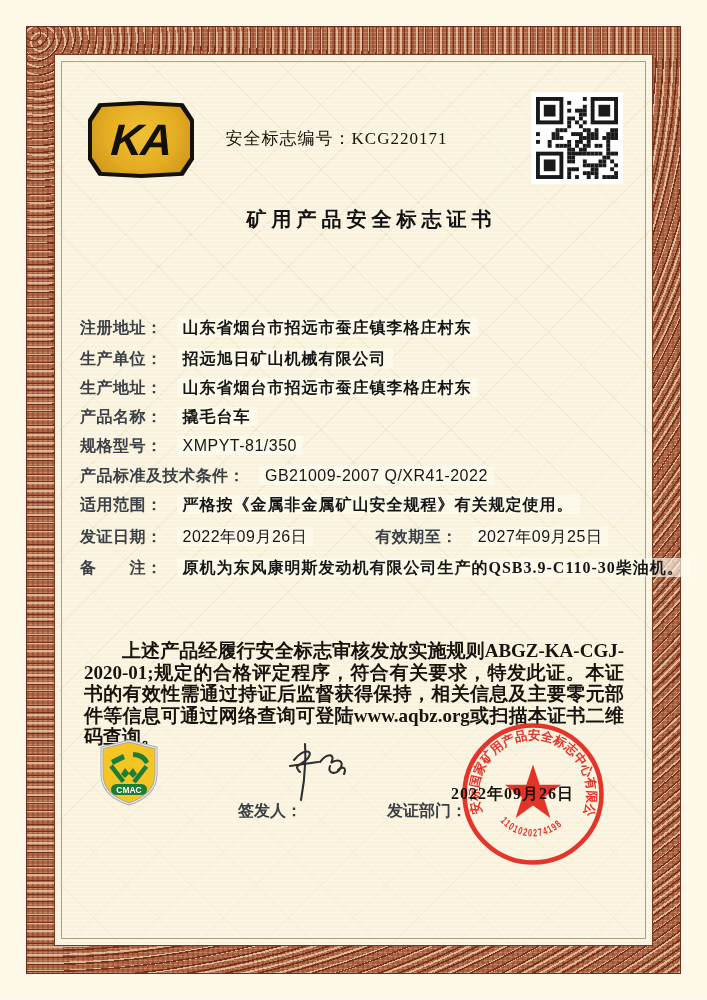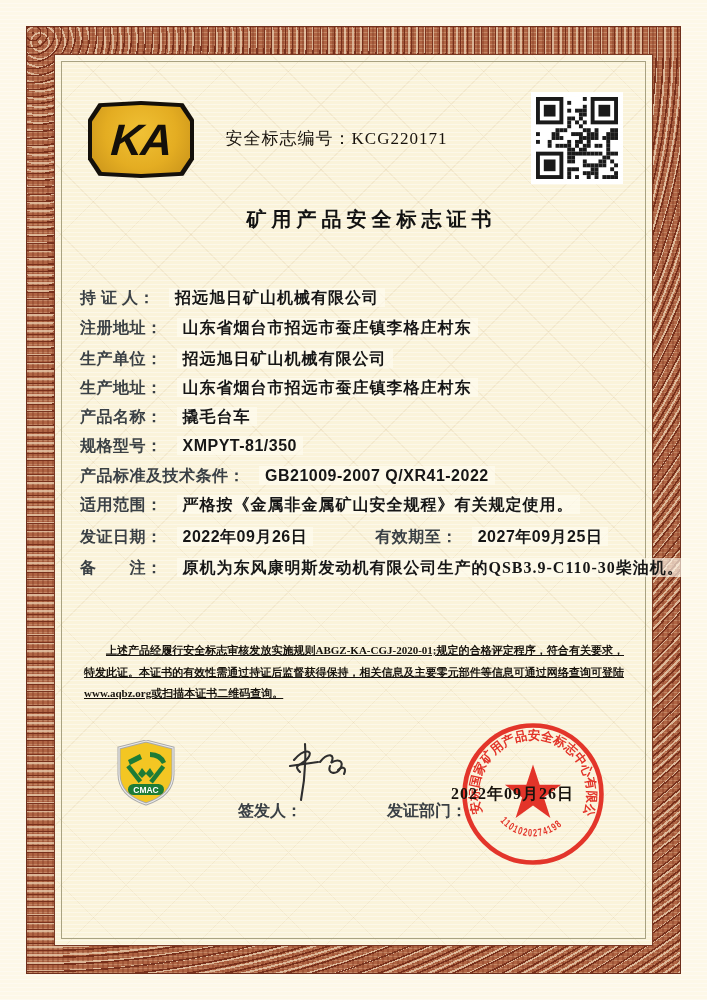--- a/index.html
+++ b/index.html
@@ -39,27 +39,27 @@
   .qr-box { position:absolute; left:531px; top:92px; width:92px; height:92px; background:#ffffff;
     display:flex; align-items:center; justify-content:center; }
 
   .title { position:absolute; left:18px; top:206px; width:707px; text-align:center;
     font-size:20px; font-weight:900; color:#121212; letter-spacing:5px; }
 
   .row { position:absolute; left:80px; width:560px; font-size:16px; white-space:nowrap; }
   .lbl { color:#3a4045; font-weight:600; letter-spacing:.5px; }
   .val { color:#161616; font-weight:600; margin-left:14px; background:rgba(255,252,240,.65); padding:1px 6px; }
   .val.kai { font-style:normal; letter-spacing:1px; }
-  .val.code { font-family:"Liberation Sans","DejaVu Sans",sans-serif; font-weight:700; letter-spacing:.5px; }
+  .val.code { font-family:"Liberation Sans","DejaVu Sans",sans-serif; font-weight:400; letter-spacing:.5px; }
   .lbl2 { margin-left:62px;margin-top:43px; }
 
-  .statement { position:absolute; left:84px; top:640px; width:540px; font-size:11px;
-    line-height:21.5px; font-weight:700; color:#17130d; text-align:justify; text-indent:2em;text-decoration:underline; }
-
-  .cmac { position:absolute; left:116px; top:740px; }
+  .statement { position:absolute; left:84px; top:640px; width:540px; font-size:19px;
+    line-height:21.5px; font-weight:700; color:#17130d; text-align:justify; text-indent:2em; }
+
+  .cmac { position:absolute; left:99px; top:740px; }
   .signer-label, .issuer-label { position:absolute; font-size:16px; color:#3a4045; font-weight:600;margin-top:36px; }
   .signer-label { left:238px; top:765px; }
   .issuer-label { left:387px; top:765px; }
   .signature { position:absolute; left:280px; top:736px; }
   .stamp { position:absolute; left:459px; top:720px; }
   .stamp-date { position:absolute; left:451px; top:784px; font-size:16px; font-weight:700;
     color:#17130d; letter-spacing:1px; z-index:5; }
 </style>
 </head>
 <body>
@@ -208,21 +208,20 @@
         <rect x="60" y="4" width="20" height="20" fill="#ffffff"></rect>
         <rect x="64" y="8" width="12" height="12" fill="#1a1a1a"></rect>
         <rect x="0" y="56" width="28" height="28" fill="#1a1a1a"></rect>
         <rect x="4" y="60" width="20" height="20" fill="#ffffff"></rect>
         <rect x="8" y="64" width="12" height="12" fill="#1a1a1a"></rect>
       </svg>
   </div>
 
   <div class="title">矿用产品安全标志证书</div>
 
-  <div class="row" style="top:288px"><span class="lbl">持 证 人：</span><span class="val kai">招远旭日矿山机械有限公司</span></div>
   <div class="row" style="top:318px"><span class="lbl">注册地址：</span><span class="val kai">山东省烟台市招远市蚕庄镇李格庄村东</span></div>
   <div class="row" style="top:349px"><span class="lbl">生产单位：</span><span class="val kai">招远旭日矿山机械有限公司</span></div>
   <div class="row" style="top:407px"><span class="lbl">产品名称：</span><span class="val kai">撬毛台车</span></div>
   <div class="row" style="top:378px"><span class="lbl">生产地址：</span><span class="val kai">山东省烟台市招远市蚕庄镇李格庄村东</span></div>
   <div class="row" style="top:436px"><span class="lbl">规格型号：</span><span class="val code">XMPYT-81/350</span></div>
   <div class="row" style="top:466px"><span class="lbl">产品标准及技术条件：</span><span class="val code">GB21009-2007 Q/XR41-2022</span></div>
   <div class="row" style="top:495px"><span class="lbl">适用范围：</span><span class="val kai">严格按《金属非金属矿山安全规程》有关规定使用。</span></div>
 
   <div class="row" style="top:527px"><span class="lbl">发证日期：</span><span class="val code">2022年09月26日</span><span class="lbl lbl2">有效期至：</span><span class="val code">2027年09月25日</span></div>
 

